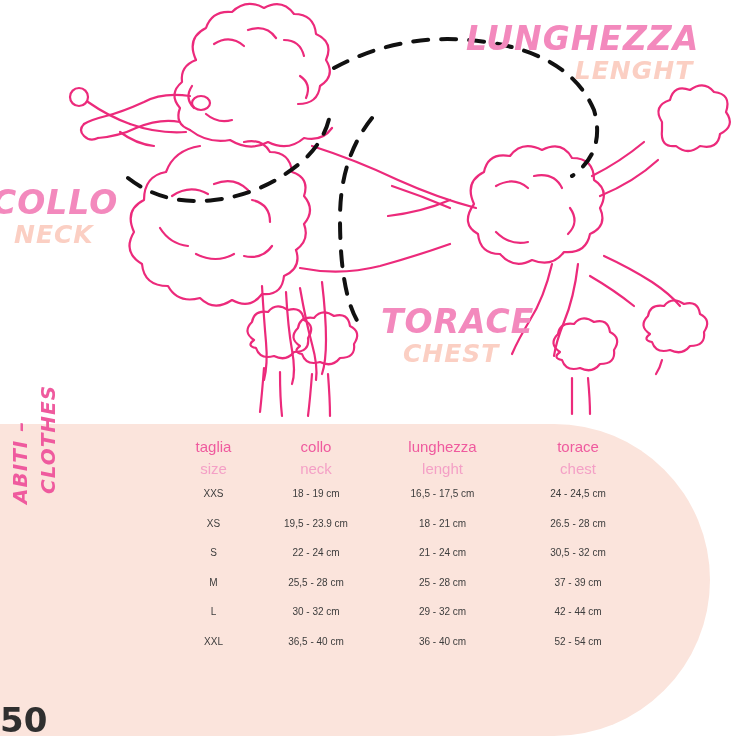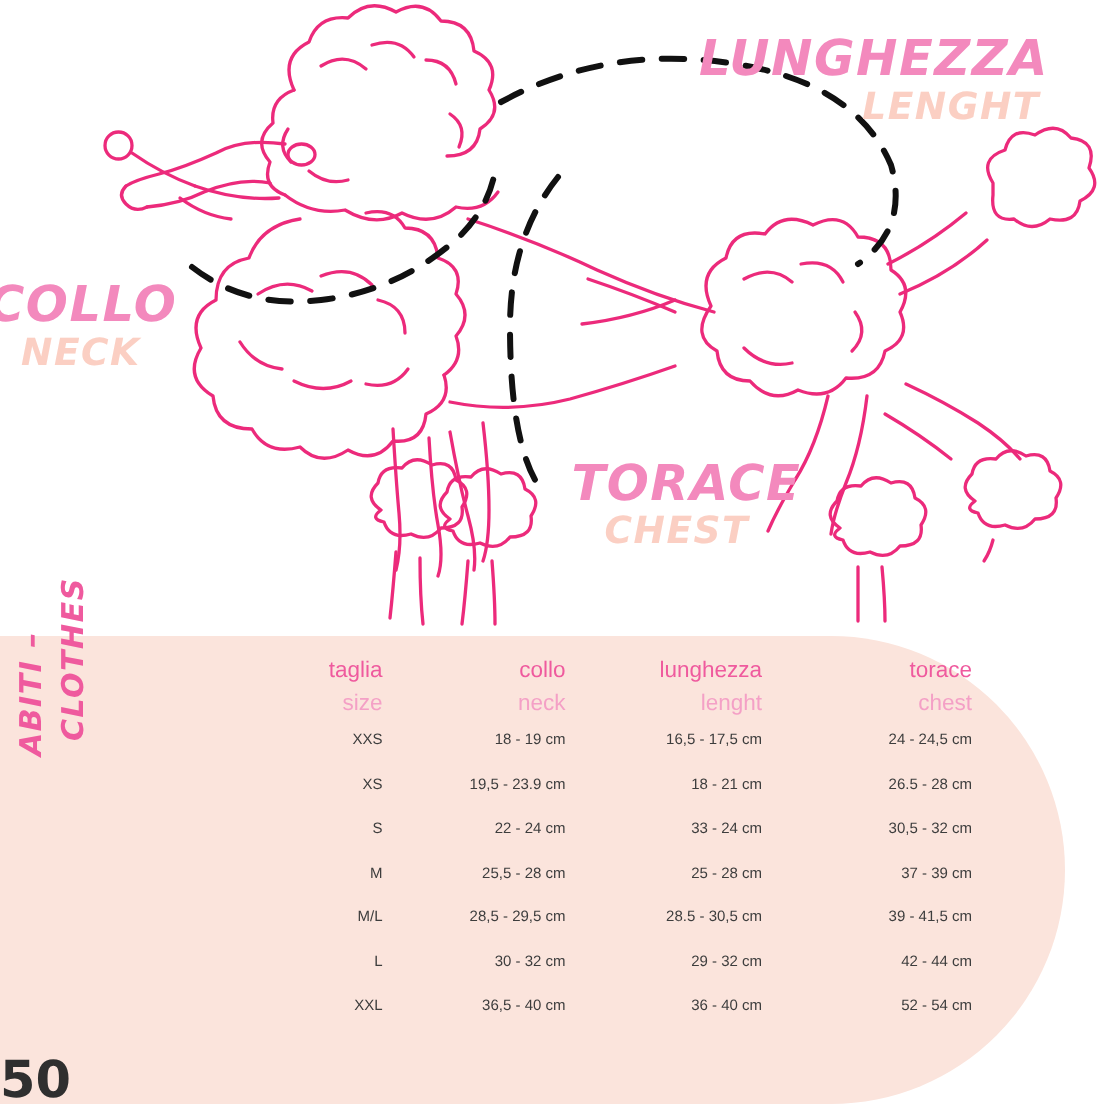--- a/index.html
+++ b/index.html
@@ -130,21 +130,21 @@
   
   #size-table {
     position: absolute;
     left: 172px;
     top: 438px;
     border-collapse: collapse;
     font-size: 14.5px;
     color: #3a3a3a;
   }
   #size-table td, #size-table th {
-    text-align: right;
+    text-align: center;
     padding: 0;
     font-weight: normal;
     vertical-align: top;
   }
   #size-table col.c0 { width: 83px; }
   #size-table col.c1 { width: 122px; }
   #size-table col.c2 { width: 131px; }
   #size-table col.c3 { width: 140px; }
 
   .head-it {
@@ -312,36 +312,30 @@
       </tr>
       <tr>
         <td class="size-col">XS</td>
         <td>19,5 - 23.9 cm</td>
         <td>18 - 21 cm</td>
         <td>26.5 - 28 cm</td>
       </tr>
       <tr>
         <td class="size-col">S</td>
         <td>22 - 24 cm</td>
-        <td>33 - 24 cm</td>
+        <td>21 - 24 cm</td>
         <td>30,5 - 32 cm</td>
       </tr>
       <tr>
         <td class="size-col">M</td>
         <td>25,5 - 28 cm</td>
         <td>25 - 28 cm</td>
         <td>37 - 39 cm</td>
       </tr>
       <tr>
-        <td class="size-col">M/L</td>
-        <td>28,5 - 29,5 cm</td>
-        <td>28.5 - 30,5 cm</td>
-        <td>39 - 41,5 cm</td>
-      </tr>
-      <tr>
         <td class="size-col">L</td>
         <td>30 - 32 cm</td>
         <td>29 - 32 cm</td>
         <td>42 - 44 cm</td>
       </tr>
       <tr>
         <td class="size-col">XXL</td>
         <td>36,5 - 40 cm</td>
         <td>36 - 40 cm</td>
         <td>52 - 54 cm</td>

